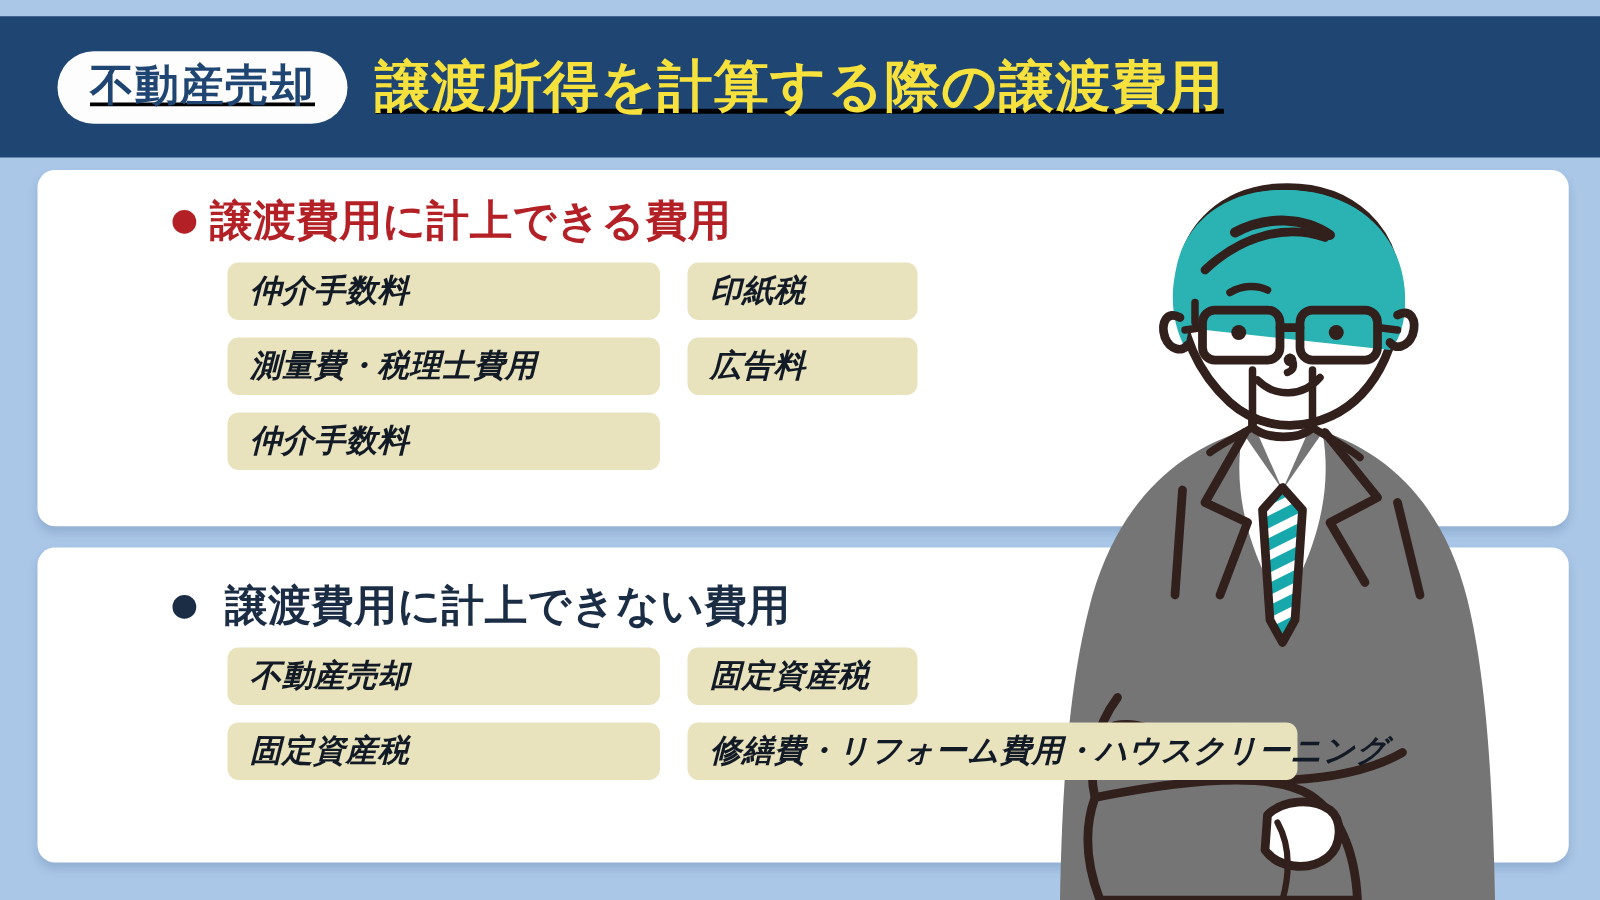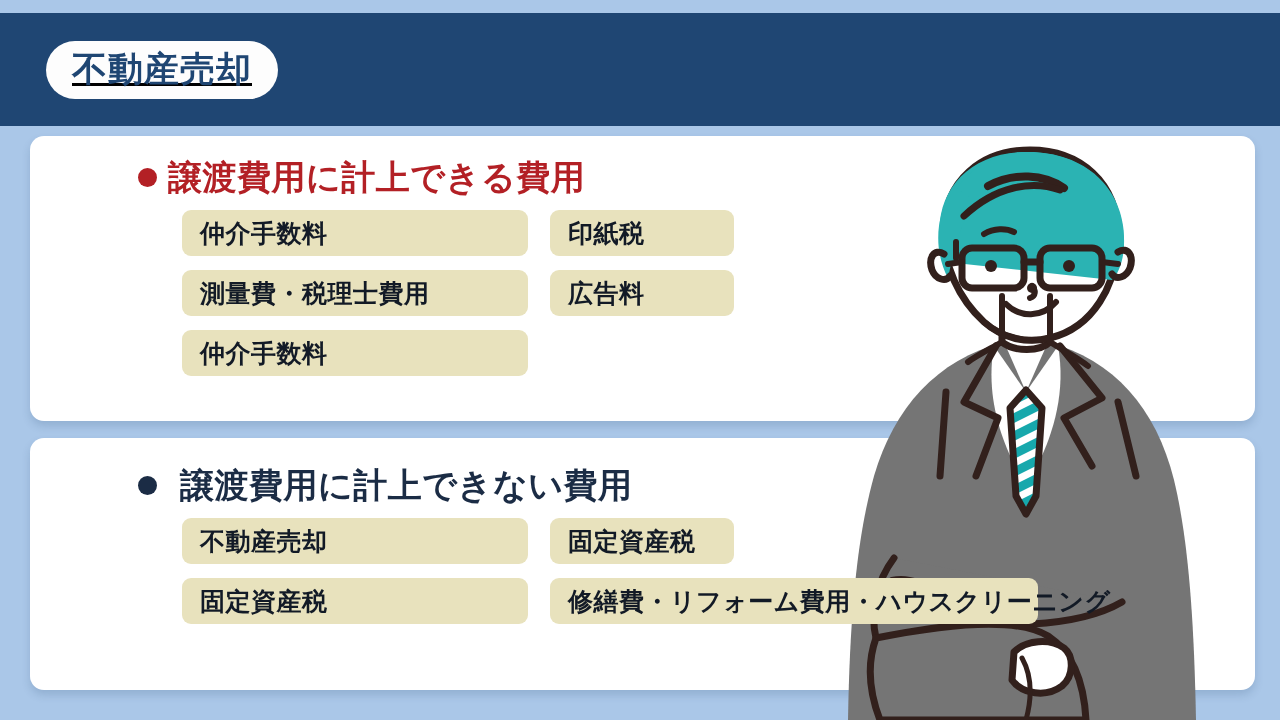--- a/index.html
+++ b/index.html
@@ -87,40 +87,42 @@
     height:46px;
     background:#e8e2bd;
     border-radius:9px;
     display:flex; align-items:center;
     padding:0 18px;
     color:#121a26;
     font-size:25px; font-weight:bold;
     letter-spacing:0.5px;
     white-space:nowrap;
     line-height:1;
+    font-style:italic;
   }
   .pill.col-left  { width:346px; margin-right:22px; }
   .pill.col-right { width:184px; }
   .pill.col-wide  { width:488px; }
 
   
   .person {
     position:absolute; left:836px; top:146px;
     width:400px; height:574px;
     pointer-events:none;
   }
   .pill-overlap { position:relative; z-index:5; }
 </style>
 </head>
 <body>
 
 <div id="stage">
 
   <div class="header">
     <div class="badge">不動産売却</div>
+    <div class="header-title">譲渡所得を計算する際の譲渡費用</div>
   </div>
 
   <div class="card" id="card-1">
     <div class="card-head">
       <span class="bullet"></span>
       <span class="card-title">譲渡費用に計上できる費用</span>
     </div>
     <div class="pill-grid">
       <div class="pill-row">
         <div class="pill col-left">仲介手数料</div>

